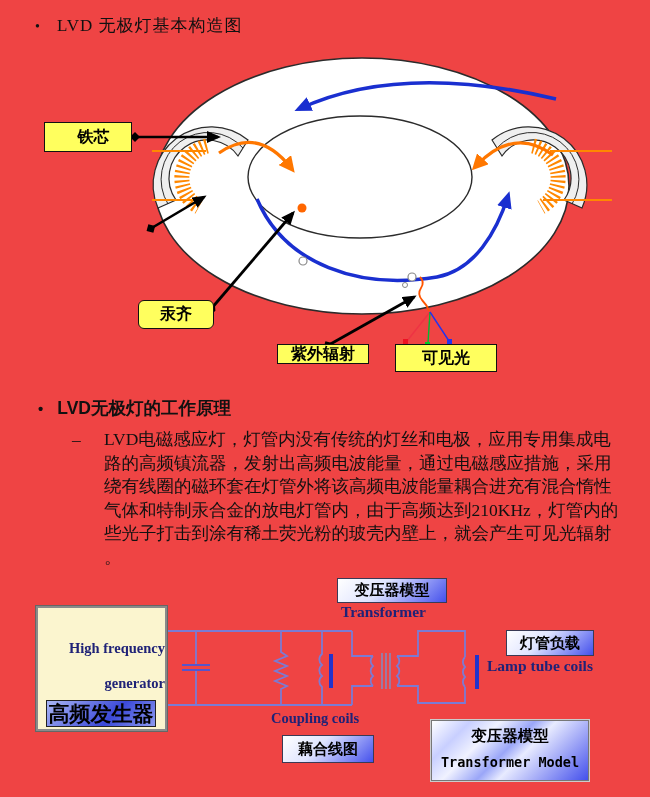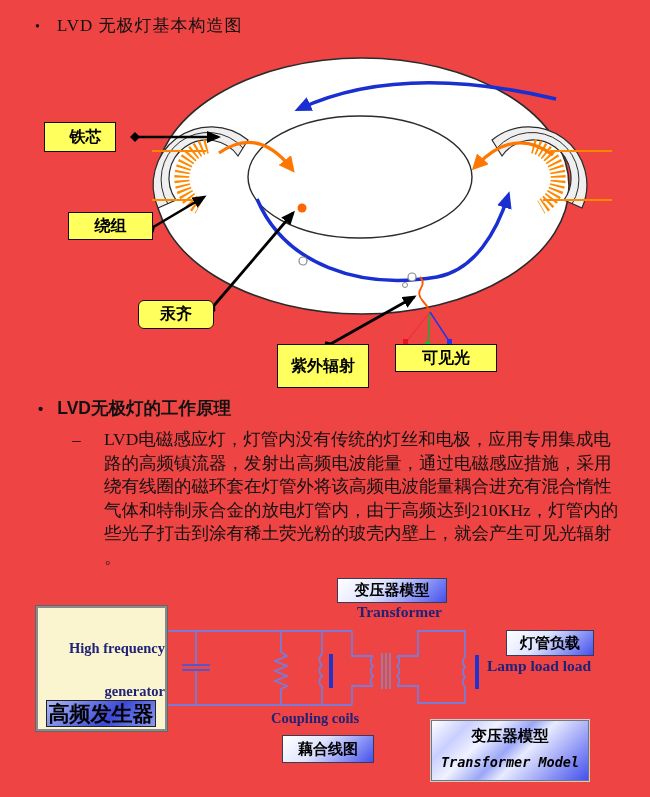--- a/index.html
+++ b/index.html
@@ -23,32 +23,32 @@
   .gradlabel{position:absolute;box-sizing:border-box;border:1px solid #3a3a55;
              background:linear-gradient(135deg,#ffffff 0%,#dfe4ff 40%,#4450ec 100%);
              display:flex;align-items:center;justify-content:center;
              font-size:15px;font-weight:bold;color:#000;}
   .navytext{position:absolute;color:#1F2277;font-weight:bold;
             font-family:"Liberation Serif","DejaVu Serif",serif;}
   .genbox{position:absolute;left:36px;top:606px;width:131px;height:125px;box-sizing:border-box;
           background:#FBF5CF;border:2px solid #8a8a8a;box-shadow:0 0 0 1px #666;}
   .genbox .gl{width:100%;text-align:right;color:#1F2277;font-weight:bold;font-size:14.5px;}
   .genbox .gl1{margin-top:32px;}
-  .genbox .gl2{margin-top:26px;}
+  .genbox .gl2{margin-top:18px;}
   .genbox .cn{position:absolute;left:8px;bottom:2px;width:110px;height:27px;box-sizing:border-box;
           border:1px solid #222;display:flex;align-items:center;justify-content:center;
           background:linear-gradient(135deg,#aab6f5 0%,#3b49d8 60%,#8d9af0 100%);
           font-size:21px;font-weight:bold;color:#000;}
   .modelbox{position:absolute;left:431px;top:720px;width:158px;height:61px;box-sizing:border-box;
           border:1px solid #777;box-shadow:0 0 0 1px #ccc;
           background:linear-gradient(135deg,#ffffff 0%,#c8cfff 18%,#f0f2ff 32%,#9aa6f8 48%,#e8ebff 58%,#4450ec 100%);
           text-align:center;color:#000;}
   .modelbox .cn{margin-top:5px;font-size:15.5px;font-weight:bold;}
   .modelbox .en{margin-top:7px;font-size:13.5px;font-weight:bold;
-          font-family:"DejaVu Sans Mono","Liberation Mono",monospace;font-style:italic;}
+          font-family:"DejaVu Sans Mono","Liberation Mono",monospace;}
   svg{position:absolute;left:0;top:0;}
 </style>
 </head>
 <body>
 
 <div class="page">
 
   <div class="title1">
     <span class="dot">•</span><span>LVD 无极灯基本构造图</span>
   </div>
@@ -104,30 +104,27 @@
     <rect x="425" y="342" width="5" height="5" fill="#00CC22"></rect>
     <line x1="430" y1="312" x2="449" y2="341" stroke="#2233EE" stroke-width="1.4"></line>
     <rect x="447" y="339" width="5" height="5" fill="#2233EE"></rect>
 
     <line x1="134" y1="137" x2="218" y2="137" stroke="#000" stroke-width="2.6" marker-start="url(#ad)" marker-end="url(#ab)"></line>
     <line x1="150" y1="229" x2="204" y2="197" stroke="#000" stroke-width="2.6" marker-start="url(#ad)" marker-end="url(#ab)"></line>
     <line x1="211" y1="309" x2="293" y2="213" stroke="#000" stroke-width="2.8" marker-start="url(#ad)" marker-end="url(#ab)"></line>
     <line x1="327" y1="346" x2="414" y2="297" stroke="#000" stroke-width="2.8" marker-start="url(#ad)" marker-end="url(#ab)"></line>
   </svg>
 
-  <div class="ylabel" style="left:44px;top:122px;width:72px;height:30px;padding-left:11px;">
+  <div class="ylabel" style="left:44px;top:122px;width:88px;height:30px;padding-left:11px;">
       <span>铁芯</span>
-    </div>
-  <div class="ylabel" style="left:68px;top:212px;width:85px;height:28px;">
-      <span>绕组</span>
     </div>
   <div class="ylabel" style="left:138px;top:300px;width:76px;height:29px;border-radius:6px;">
       <span>汞齐</span>
     </div>
-  <div class="ylabel" style="left:277px;top:344px;width:92px;height:44px;">
+  <div class="ylabel" style="left:277px;top:344px;width:92px;height:20px;">
       <span>紫外辐射</span>
     </div>
   <div class="ylabel" style="left:395px;top:344px;width:102px;height:28px;">
       <span>可见光</span>
     </div>
 
   <div class="title2">
     <span class="dot">•</span><span>LVD无极灯的工作原理</span>
   </div>
 
@@ -174,25 +171,25 @@
 
   <div class="genbox">
     <div class="gl gl1">High frequency</div>
     <div class="gl gl2">generator</div>
     <div class="cn">高频发生器</div>
   </div>
 
   <div class="gradlabel" style="left:337px;top:578px;width:110px;height:25px;">
       <span>变压器模型</span>
     </div>
-  <div class="navytext" style="left:341px;top:603px;font-size:15.5px;margin-left:16px;">Transformer</div>
+  <div class="navytext" style="left:341px;top:603px;font-size:15.5px;">Transformer</div>
   <div class="gradlabel" style="left:506px;top:630px;width:88px;height:26px;text-align:right;">
       <span>灯管负载</span>
     </div>
-  <div class="navytext" style="left:487px;top:657px;font-size:15.5px;">Lamp load load</div>
+  <div class="navytext" style="left:487px;top:657px;font-size:15.5px;">Lamp tube coils</div>
   <div class="navytext" style="left:271px;top:710px;font-size:14.5px;">Coupling coils</div>
   <div class="gradlabel" style="left:282px;top:735px;width:92px;height:28px;">
       <span>藕合线图</span>
     </div>
 
   <div class="modelbox">
     <div class="cn">变压器模型</div>
     <div class="en">Transformer Model</div>
   </div>
 

